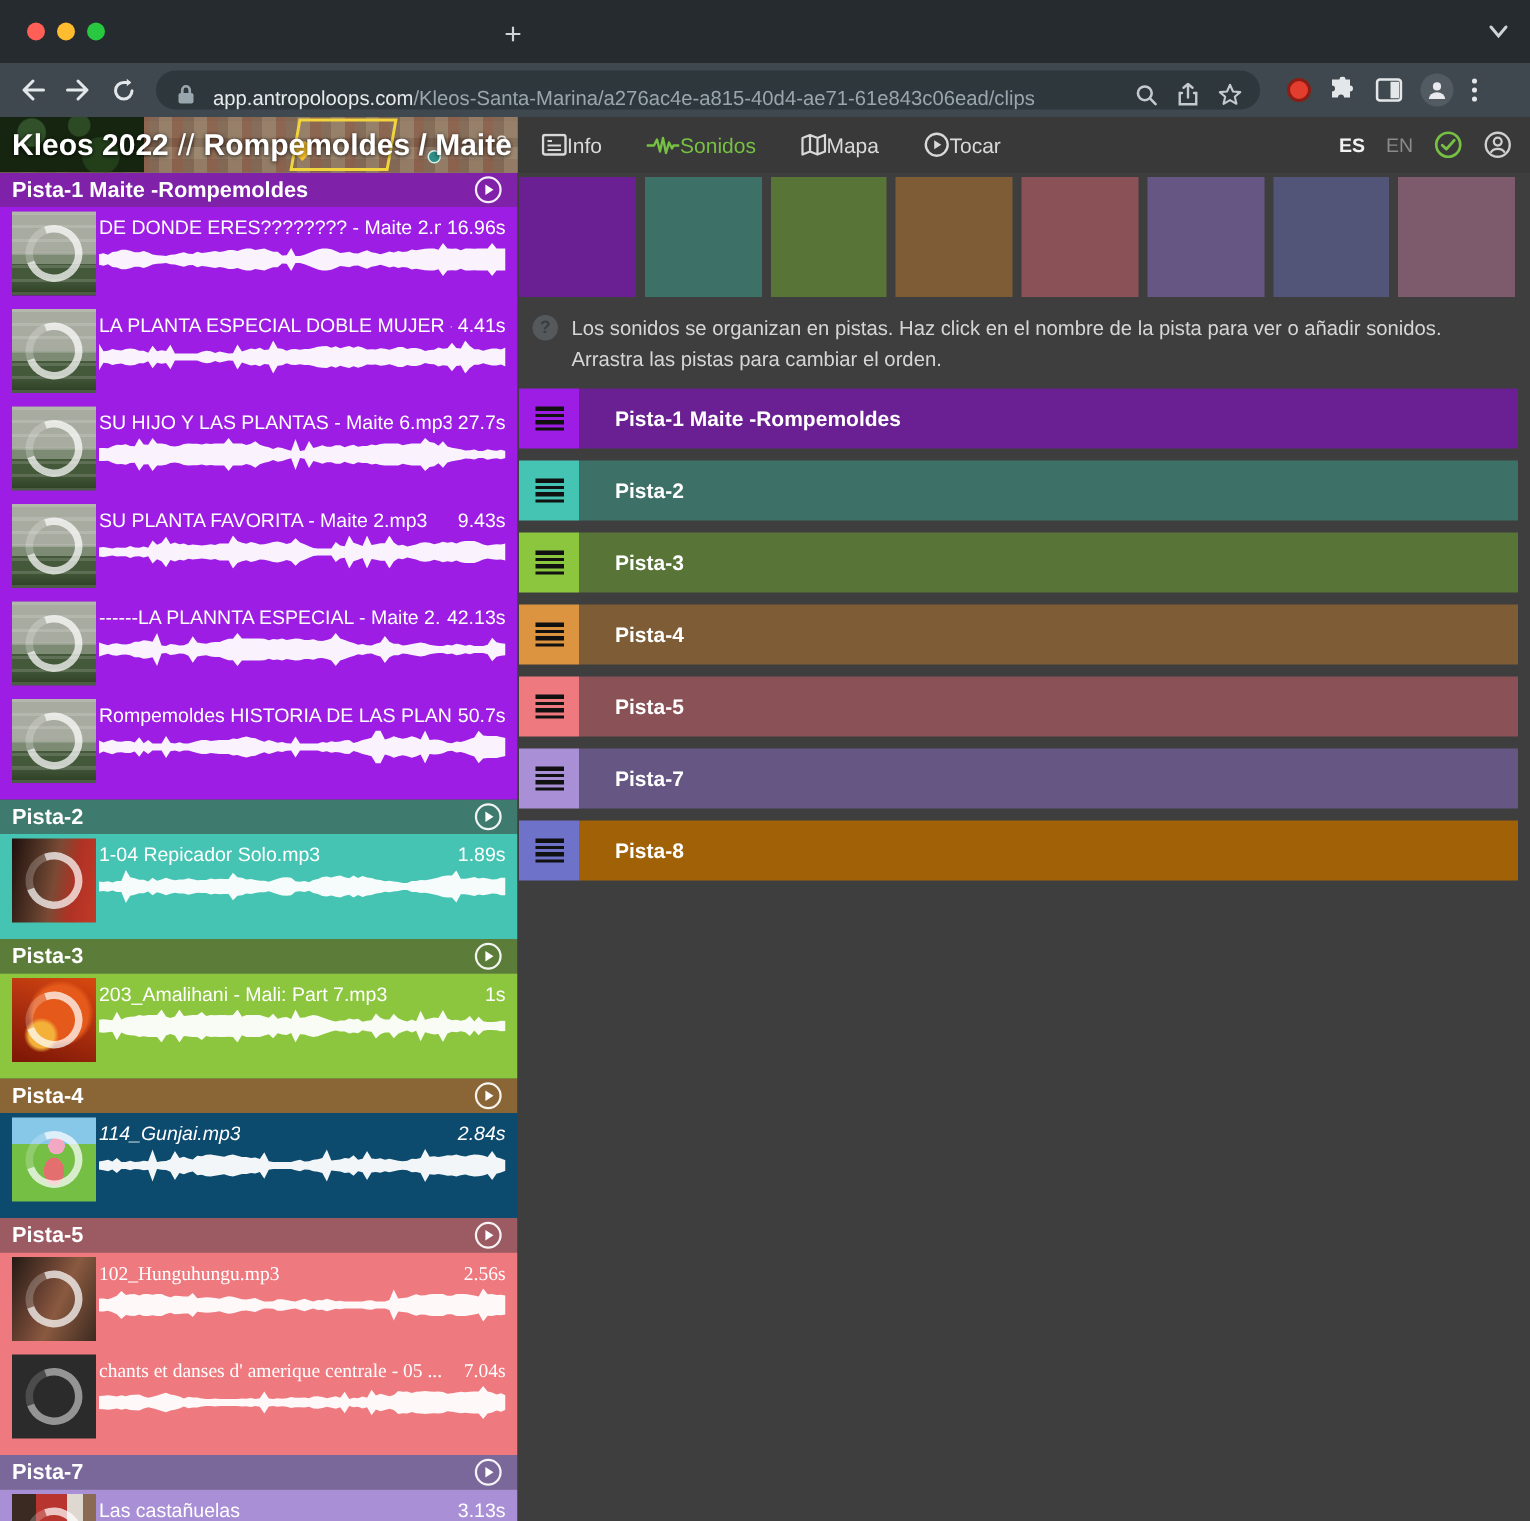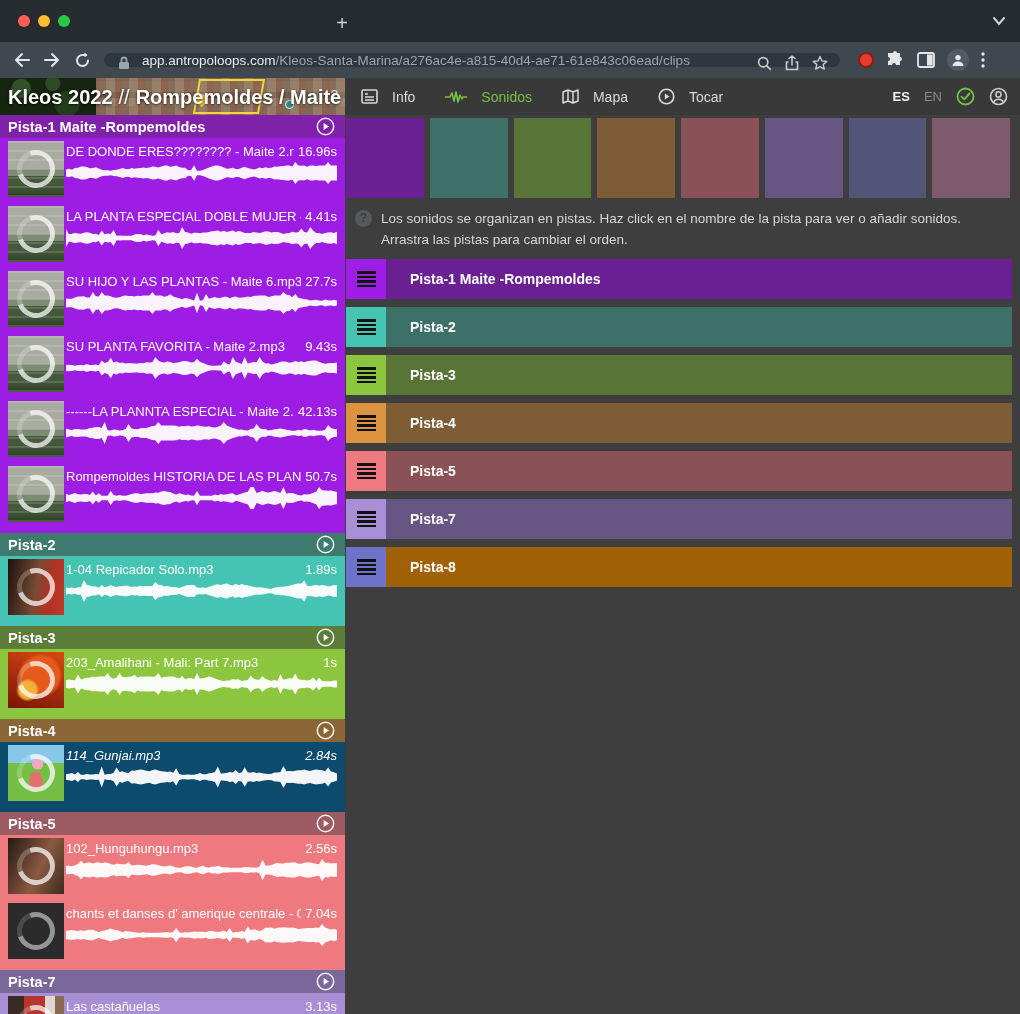--- a/index.html
+++ b/index.html
@@ -18,22 +18,22 @@
              background:linear-gradient(135deg,#ef5540 50%,#b8211a 50%); margin-right:10px; flex:none; }
   .tab-title { color:#e8eaed; font-size:12.5px; flex:1; white-space:nowrap; overflow:hidden; }
   .tab-close { color:#cdd2d6; font-size:15px; line-height:1; padding:2px 4px; cursor:default; }
   .newtab { position:absolute; left:330px; top:12px; width:24px; height:24px; color:#cfd4d7;
             font-size:20px; line-height:22px; text-align:center; }
   .strip-chevron { position:absolute; right:14px; top:16px; width:14px; height:10px; }
 
   .toolbar { position:relative; height:36px; background:#3f484e; display:flex; align-items:center;
              padding:0 10px; gap:6px; }
   .nav-ic { width:24px; height:24px; display:flex; align-items:center; justify-content:center; flex:none; }
-  .urlbar { flex:1; max-width:736px; height:14px; background:#2e373c; border-radius:13px;
-            display:flex; align-items:flex-start; padding:0 10px; margin:0 4px; gap:8px; }
+  .urlbar { flex:1; max-width:736px; height:26px; background:#2e373c; border-radius:13px;
+            display:flex; align-items:flex-end; padding:0 10px; margin:0 4px; gap:8px; }
   .url-text { flex:1; font-size:13.5px; white-space:nowrap; overflow:hidden; }
   .url-domain { color:#e8eaed; } .url-path { color:#9aa6ad; }
   .pill-ic { width:20px; height:20px; display:flex; align-items:center; justify-content:center; flex:none; }
   .ext-group { display:flex; align-items:center; gap:12px; padding-left:8px; }
   .rec-dot { width:16px; height:16px; border-radius:50%; background:#e23d2e; border:2px solid #8a1d14; }
   .avatar { width:22px; height:22px; border-radius:50%; background:#525b61; display:flex;
             align-items:center; justify-content:center; }
   svg { display:block; }
 
   
@@ -52,21 +52,21 @@
                border:2px solid #f2d43c; transform:skewX(-10deg); }
   .hero-pin { position:absolute; left:196px; top:16px; width:11px; height:11px; border-radius:50% 50% 50% 0;
               background:#ffc82e; transform:rotate(-45deg); }
   .hero-dot { position:absolute; left:285px; top:22px; width:9px; height:9px; border-radius:50%;
               background:#2e8f86; border:1px solid #d9f0ea; }
   .hero-q { position:absolute; right:7px; top:9px; color:#fff; font-size:13px; opacity:.85; }
   .breadcrumb { position:absolute; left:8px; top:8px; color:#fff; font-size:20px; font-weight:700;
                 text-shadow:0 1px 3px rgba(0,0,0,.8); white-space:nowrap; }
   .breadcrumb .sep { padding:0 6px; font-weight:400; }
   .app-nav { display:flex; align-items:center; gap:30px; padding-left:16px; }
-  .nav-item { display:flex; align-items:center; gap:14px; color:#d9d9d9; font-size:14px; cursor:default; }
+  .nav-item { display:flex; align-items:center; gap:0; color:#d9d9d9; font-size:14px; cursor:default; }
   .nav-item.active { color:#76c043; }
   .header-right { margin-left:auto; display:flex; align-items:center; gap:14px; padding-right:12px; }
   .lang { font-size:13px; font-weight:700; }
   .lang.on { color:#f2f2f2; } .lang.off { color:#8a8a8a; font-weight:400; }
 
   
   .content { display:flex; height:899px; }
   .sidebar { width:345px; flex:none; overflow:hidden; background:#3e3e3e; }
   .main { flex:1; overflow:hidden; padding-left:1px; }
 
@@ -395,21 +395,21 @@
           </div>
         </section>
         <section>
           <div class="s-head" style="background: rgb(156, 90, 99);">
             <span class="s-title">Pista-5</span>
             <svg width="19" height="19" viewBox="0 0 19 19">
               <circle cx="9.5" cy="9.5" r="8.2" fill="none" stroke="rgba(255,255,255,.92)" stroke-width="1.5"></circle>
               <path d="M7.6 6 L13 9.5 L7.6 13 Z" fill="#fff"></path>
             </svg>
           </div>
-          <div class="s-body" style="background: rgb(238, 122, 128);">
+          <div class="s-body" style="background: rgb(238, 122, 128); font-family: Liberation Serif, serif;">
             <div class="clip">
               <div class="thumb t-face"></div>
               <div class="c-meta">
                 <span class="c-name">102_Hunguhungu.mp3</span>
                 <span class="c-dur">2.56s</span>
               </div>
               <svg class="wave" viewBox="0 0 271 22" preserveAspectRatio="none">
                 <path d="M0.0 6.7 L3.0 6.7 L6.0 7.2 L8.9 6.2 L11.9 4.9 L14.9 1.7 L17.9 4.4 L20.8 3.8 L23.8 3.6 L26.8 4.6 L29.8 3.6 L32.8 3.6 L35.7 4.1 L38.7 3.6 L41.7 3.7 L44.7 5.0 L47.6 5.8 L50.6 4.8 L53.6 5.0 L56.6 5.3 L59.6 5.3 L62.5 3.0 L65.5 6.5 L68.5 6.1 L71.5 5.8 L74.5 6.0 L77.4 6.3 L80.4 6.8 L83.4 5.9 L86.4 5.1 L89.3 5.5 L92.3 6.3 L95.3 7.1 L98.3 7.4 L101.3 6.9 L104.2 6.4 L107.2 7.6 L110.2 8.6 L113.2 8.7 L116.1 8.5 L119.1 7.2 L122.1 7.2 L125.1 7.6 L128.1 8.4 L131.0 8.7 L134.0 7.6 L137.0 6.8 L140.0 7.9 L142.9 8.7 L145.9 7.6 L148.9 7.8 L151.9 6.8 L154.9 7.7 L157.8 8.5 L160.8 8.2 L163.8 8.7 L166.8 8.7 L169.7 8.7 L172.7 8.7 L175.7 8.7 L178.7 8.0 L181.7 7.9 L184.6 8.6 L187.6 8.6 L190.6 8.7 L193.6 7.6 L196.5 0.6 L199.5 6.6 L202.5 6.4 L205.5 6.0 L208.5 4.8 L211.4 3.9 L214.4 4.6 L217.4 4.5 L220.4 3.8 L223.4 3.7 L226.3 3.6 L229.3 3.6 L232.3 4.8 L235.3 4.8 L238.2 3.7 L241.2 3.6 L244.2 3.6 L247.2 4.2 L250.2 4.7 L253.1 5.3 L256.1 0.0 L259.1 3.9 L262.1 3.6 L265.0 4.4 L268.0 4.1 L271.0 4.6 L271.0 17.4 L268.0 17.9 L265.0 17.6 L262.1 18.4 L259.1 18.1 L256.1 22.0 L253.1 16.7 L250.2 17.3 L247.2 17.8 L244.2 18.4 L241.2 18.4 L238.2 18.3 L235.3 17.2 L232.3 17.2 L229.3 18.4 L226.3 18.4 L223.4 18.3 L220.4 18.2 L217.4 17.5 L214.4 17.4 L211.4 18.1 L208.5 17.2 L205.5 16.0 L202.5 15.6 L199.5 15.4 L196.5 21.4 L193.6 14.4 L190.6 13.3 L187.6 13.4 L184.6 13.4 L181.7 14.1 L178.7 14.0 L175.7 13.3 L172.7 13.3 L169.7 13.3 L166.8 13.3 L163.8 13.3 L160.8 13.8 L157.8 13.5 L154.9 14.3 L151.9 15.2 L148.9 14.2 L145.9 14.4 L142.9 13.3 L140.0 14.1 L137.0 15.2 L134.0 14.4 L131.0 13.3 L128.1 13.6 L125.1 14.4 L122.1 14.8 L119.1 14.8 L116.1 13.5 L113.2 13.3 L110.2 13.4 L107.2 14.4 L104.2 15.6 L101.3 15.1 L98.3 14.6 L95.3 14.9 L92.3 15.7 L89.3 16.5 L86.4 16.9 L83.4 16.1 L80.4 15.2 L77.4 15.7 L74.5 16.0 L71.5 16.2 L68.5 15.9 L65.5 15.5 L62.5 19.0 L59.6 16.7 L56.6 16.7 L53.6 17.0 L50.6 17.2 L47.6 16.2 L44.7 17.0 L41.7 18.3 L38.7 18.4 L35.7 17.9 L32.8 18.4 L29.8 18.4 L26.8 17.4 L23.8 18.4 L20.8 18.2 L17.9 17.6 L14.9 20.3 L11.9 17.1 L8.9 15.8 L6.0 14.8 L3.0 15.3 L0.0 15.3 Z" fill="rgba(255,255,255,.95)"></path>
               </svg>
             </div>

